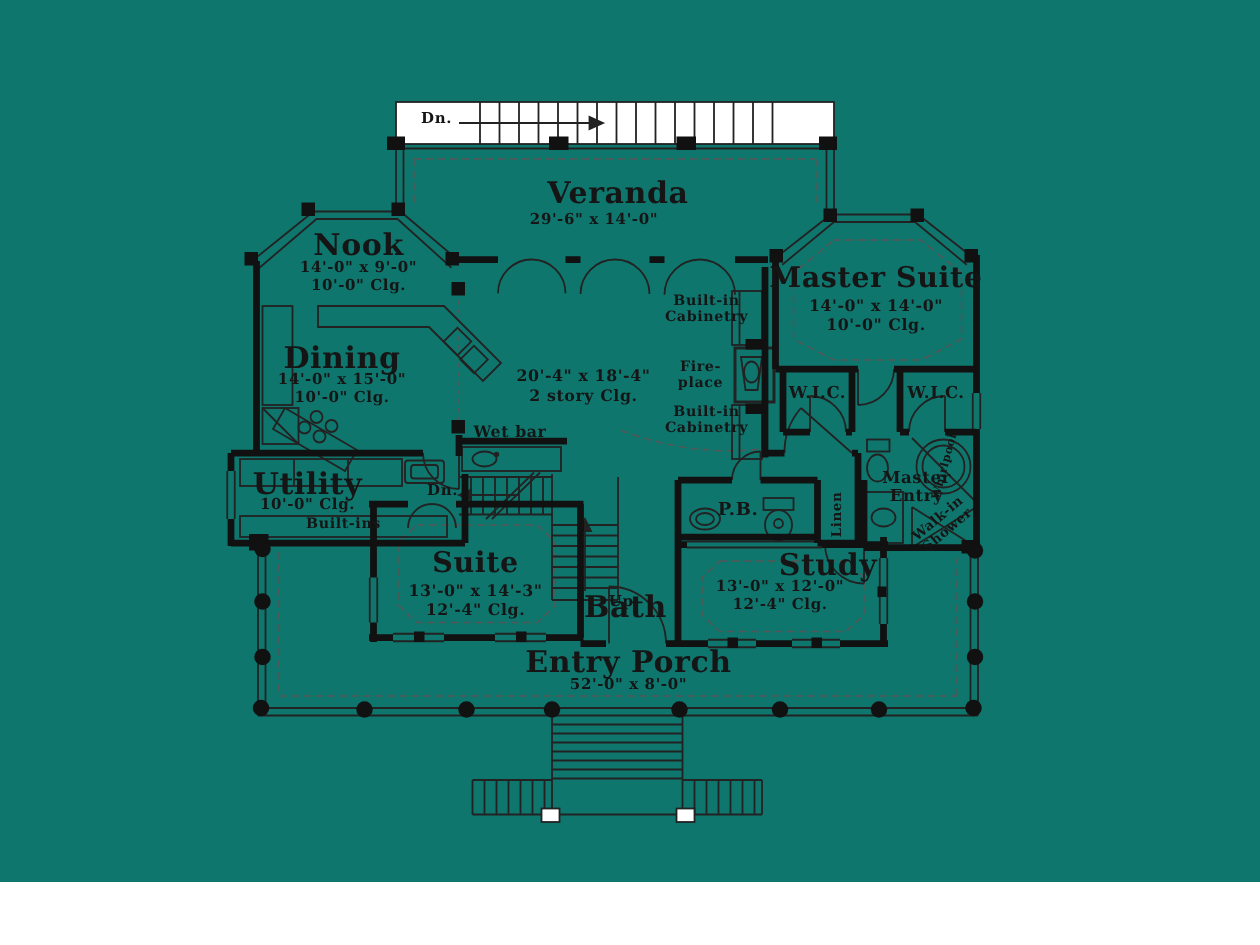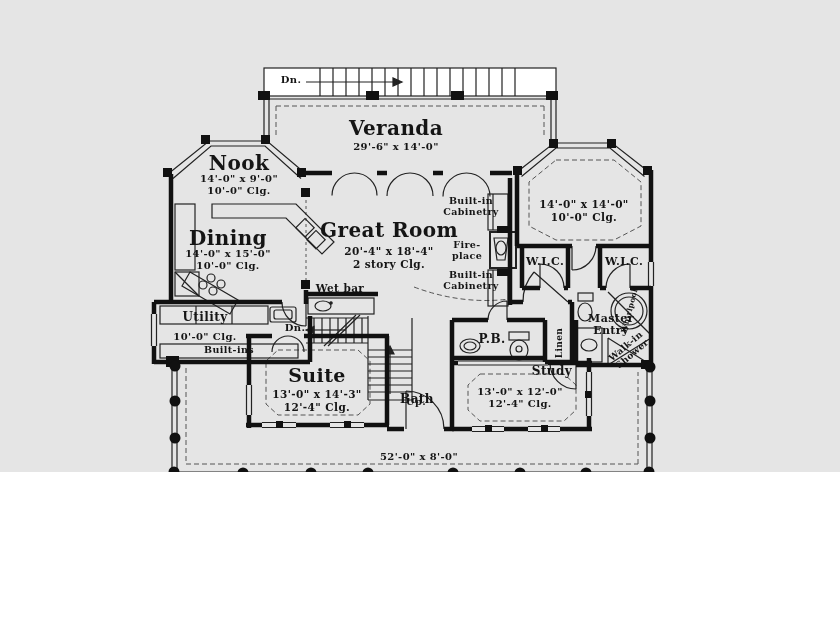--- a/index.html
+++ b/index.html
@@ -1,22 +1,22 @@
 <!DOCTYPE html>
 <html><head>
 <meta charset="utf-8">
 <style>
   html,body{margin:0;padding:0;background:#fff;}
-  .stage{position:relative;width:840px;height:472px;background:#e5e5e5;overflow:hidden;
+  .stage{position:relative;width:840px;height:588px;background:#0f766e;overflow:hidden;
          font-family:"DejaVu Serif","Liberation Serif",serif;color:#151515;}
   svg{position:absolute;left:0;top:0;}
   .lbl{position:absolute;font-weight:700;white-space:nowrap;transform:translateX(-50%);
        text-align:center;line-height:1.12;letter-spacing:.4px;}
   .wrap{white-space:normal;}
-  .s20{font-size:20px;} .s19{font-size:19px;} .s17{font-size:20px;} .s16{font-size:12px;}
+  .s20{font-size:20px;} .s19{font-size:19px;} .s17{font-size:20px;} .s16{font-size:20px;}
   .s12{font-size:12px;} .s11{font-size:11px;} .s105{font-size:10.5px;} .s10{font-size:10px;}
   .s95{font-size:9.5px;} .s9{font-size:9px;} .s75{font-size:7.5px;}
   .rot90{transform:translate(-50%,-50%) rotate(-90deg);}
   .rot75{transform:translate(-50%,-50%) rotate(-75deg);}
   .rot40{transform:translate(-50%,-50%) rotate(-40deg);}
 </style>
 </head>
 <body>
 
 <div class="stage">
@@ -191,35 +191,35 @@
         <circle cx="586" cy="473" r="5.5"></circle>
     <circle cx="649" cy="472" r="5.5"></circle>
         <circle cx="650" cy="438" r="5.5"></circle>
     <circle cx="650" cy="401" r="5.5"></circle>
         <circle cx="650" cy="367" r="5.5"></circle>
   </g>
 </svg>
 
   <div class="lbl s10" style="left:291px;top:74px;">Dn.</div>
 
-  <div class="lbl s20" style="left:396px;top:117px;">Veranda</div>
+  <div class="lbl s20" style="left:412px;top:117px;">Veranda</div>
   <div class="lbl s10" style="left:396px;top:141px;">29'-6" x 14'-0"</div>
 
   <div class="lbl s17" style="left:239px;top:152px;">Nook</div>
   <div class="lbl s10" style="left:239px;top:173px;">14'-0" x 9'-0"</div>
   <div class="lbl s10" style="left:239px;top:185px;">10'-0" Clg.</div>
 
+  <div class="lbl s19" style="left:584px;top:175px;">Master Suite</div>
   <div class="lbl s105" style="left:584px;top:199px;">14'-0" x 14'-0"</div>
   <div class="lbl s105" style="left:584px;top:212px;">10'-0" Clg.</div>
 
   <div class="lbl s17" style="left:228px;top:227px;">Dining</div>
   <div class="lbl s10" style="left:228px;top:248px;">14'-0" x 15'-0"</div>
   <div class="lbl s10" style="left:228px;top:260px;">10'-0" Clg.</div>
 
-  <div class="lbl s20" style="left:389px;top:219px;">Great Room</div>
   <div class="lbl s105" style="left:389px;top:246px;">20'-4" x 18'-4"</div>
   <div class="lbl s105" style="left:389px;top:259px;">2 story Clg.</div>
 
   <div class="lbl s95 wrap" style="left:471px;top:196px;width:64px;">Built-in Cabinetry</div>
   <div class="lbl s95 wrap" style="left:467px;top:240px;width:40px;">Fire-place</div>
   <div class="lbl s95 wrap" style="left:471px;top:270px;width:64px;">Built-in Cabinetry</div>
 
   <div class="lbl s105" style="left:340px;top:283px;">Wet bar</div>
 
   <div class="lbl s16" style="left:205px;top:311px;">Utility</div>
@@ -242,15 +242,16 @@
   <div class="lbl s10" style="left:520px;top:386px;">13'-0" x 12'-0"</div>
   <div class="lbl s10" style="left:520px;top:398px;">12'-4" Clg.</div>
 
   <div class="lbl s11" style="left:545px;top:256px;">W.I.C.</div>
   <div class="lbl s11" style="left:624px;top:256px;">W.I.C.</div>
 
   <div class="lbl s11 wrap" style="left:611px;top:313px;width:56px;">Master Entry</div>
   <div class="lbl s75 rot75" style="left:630px;top:311px;">Whirlpool</div>
   <div class="lbl s9 rot40 wrap" style="left:629px;top:350px;width:50px;">Walk-in Shower</div>
 
+  <div class="lbl s17" style="left:419px;top:430px;">Entry Porch</div>
   <div class="lbl s10" style="left:419px;top:451px;">52'-0" x 8'-0"</div>
 
 </div>
 
 </body></html>

